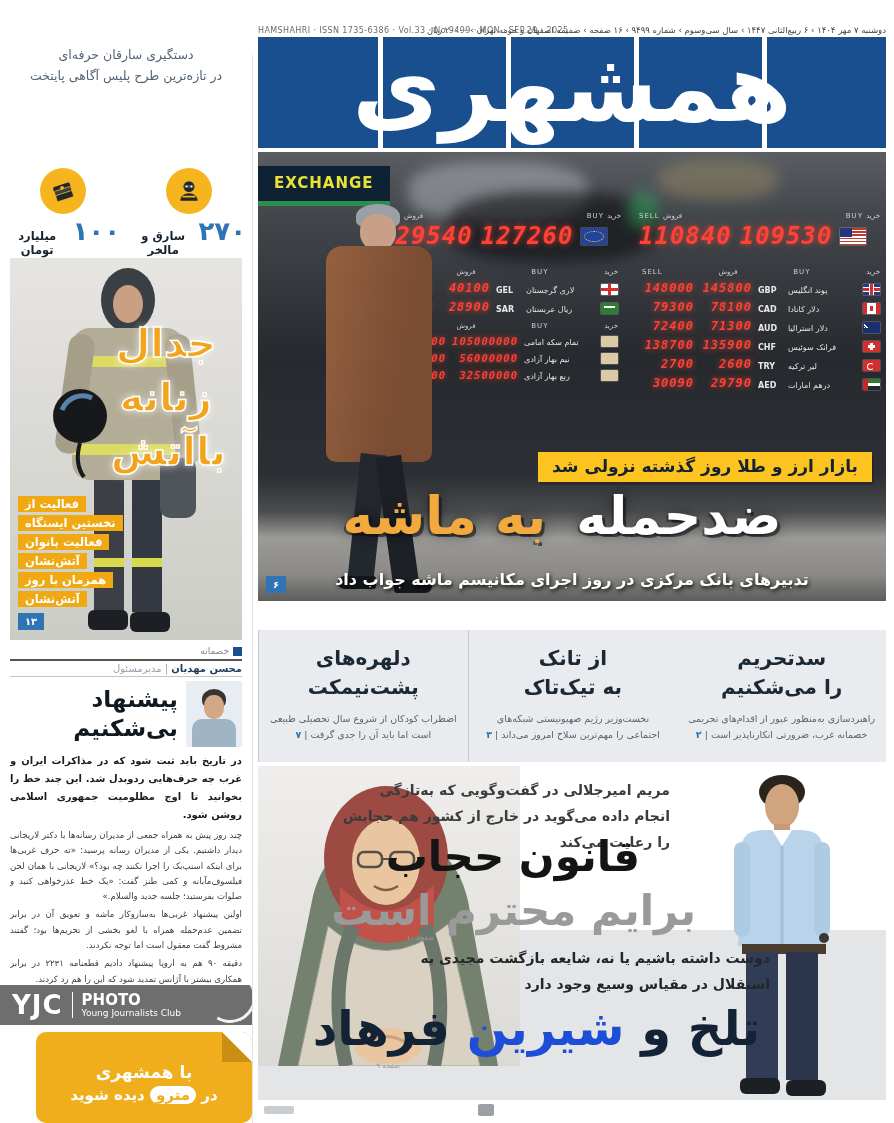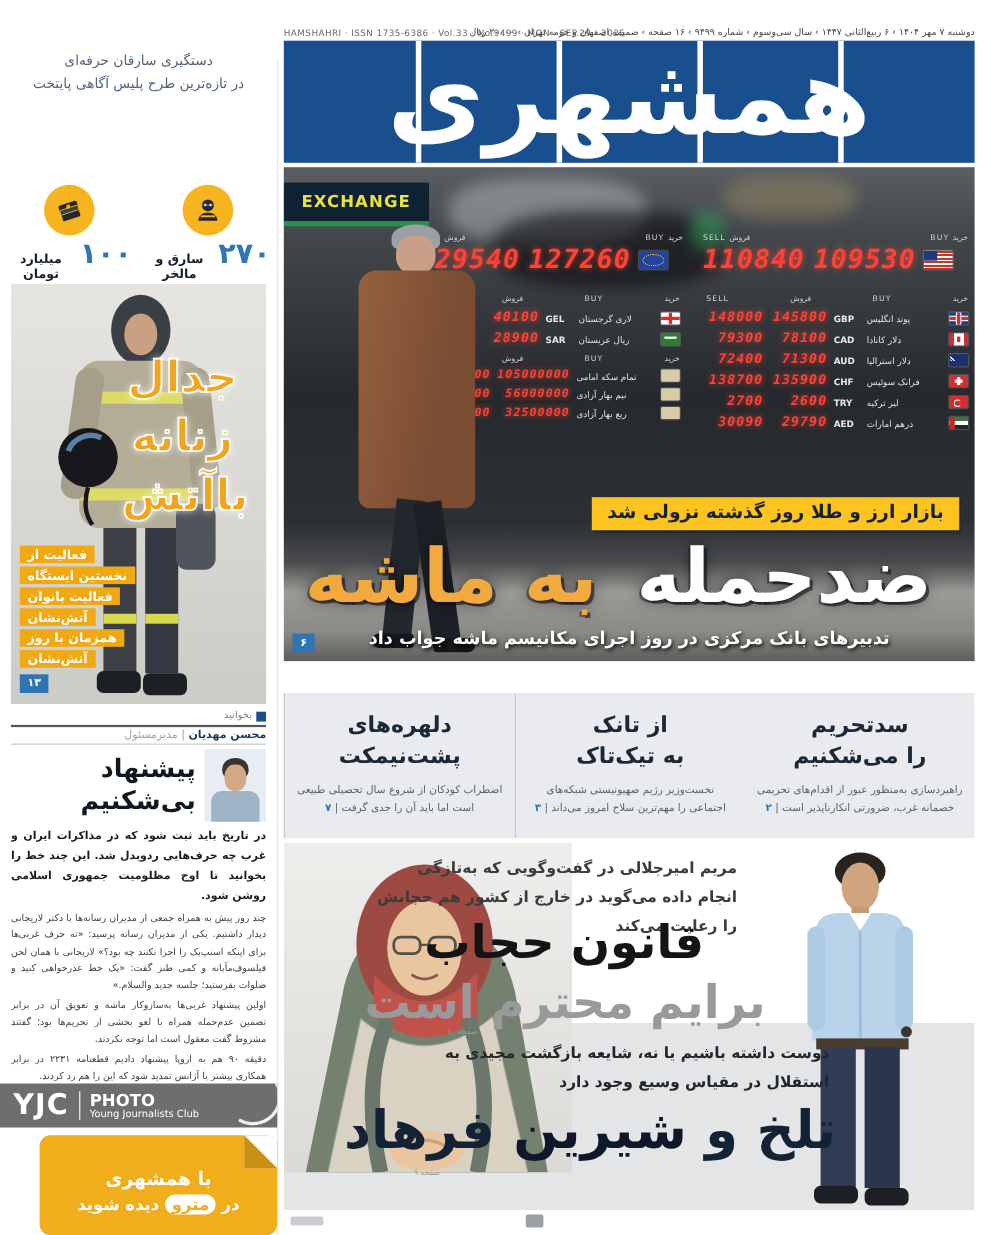--- a/index.html
+++ b/index.html
@@ -103,21 +103,21 @@
   #bd-mid{display:flex;gap:24px;margin-top:10px}
   .bd-panel{flex:1}
   .bd-row{display:flex;align-items:flex-end;gap:6px;margin-top:5px;direction:ltr}
   .bd-row .led{font-size:12px;min-width:52px;text-align:right}
   .bd-row .led.wide{font-size:10.5px;min-width:66px}
   .bd-row .code{font-size:8px;font-weight:bold;color:#e8e8e8;min-width:24px}
   .bd-row .cname{font-size:8px;color:#e3e3e3;direction:rtl;flex:1;text-align:left;white-space:nowrap}
   .bd-subhdr{margin-top:8px}
   
   #kicker{position:absolute;right:14px;top:300px;background:#fdc41f;color:#15222f;font-weight:bold;font-size:17px;padding:4px 14px 6px;direction:rtl;box-shadow:2px 3px 0 rgba(10,10,14,.25)}
-  #big-headline{position:absolute;left:0;right:20px;top:336px;text-align:center;direction:rtl;font-size:68px;font-weight:bold;line-height:1.1;letter-spacing:-1px}
+  #big-headline{position:absolute;left:0;right:20px;top:336px;text-align:center;direction:rtl;font-size:52px;font-weight:bold;line-height:1.1;letter-spacing:-1px}
   #big-headline .w{color:#fff;text-shadow:3px 3px 0 rgba(15,18,24,.6),-2px 2px 0 rgba(15,18,24,.45),0 0 14px rgba(0,0,0,.5)}
   #big-headline .y{color:#f2a93e;margin-right:12px;text-shadow:3px 3px 0 rgba(15,18,24,.6),-2px 2px 0 rgba(15,18,24,.45),0 0 14px rgba(0,0,0,.5)}
   #photo-subhead{position:absolute;left:0;right:0;top:418px;text-align:center;color:#fff;font-weight:bold;font-size:16px;direction:rtl;text-shadow:1px 2px 4px #000}
   #photo-page{position:absolute;left:8px;bottom:8px}
 
   
   #teasers{left:258px;top:630px;width:628px;height:132px;background:#e9ebee;display:flex;direction:rtl}
   .teaser{flex:1;padding:14px 10px 8px;text-align:center;position:relative}
   .teaser + .teaser{border-left:1px solid #c3c9cf}
   .teaser .t{font-size:20px;font-weight:bold;color:#1b2836;line-height:1.45;direction:rtl}
@@ -126,24 +126,24 @@
 
   
   #features{left:258px;top:766px;width:628px;height:334px;overflow:hidden}
   #feat-gray{position:absolute;left:0;right:0;top:164px;height:170px;background:#e3e5e7}
   #woman{position:absolute;left:0;top:0;width:262px;height:300px;background:linear-gradient(#efeeec,#dbdad6);overflow:hidden}
   #farhad-man{position:absolute;right:6px;top:0;width:196px;height:334px}
   #hijab-intro{position:absolute;right:216px;top:12px;width:330px;text-align:right;direction:rtl;font-size:14px;font-weight:bold;color:#3c3c3c;line-height:1.85}
   #hijab-l1{position:absolute;right:246px;top:70px;font-size:42px;font-weight:bold;color:#141414;direction:rtl;line-height:1}
   #hijab-l2{position:absolute;right:190px;top:124px;font-size:42px;font-weight:bold;color:#9a9a9a;direction:rtl;line-height:1}
   #hijab-ref{position:absolute;right:452px;top:168px;font-size:7px;color:#9a9a9a;direction:rtl}
-  #farhad-intro{position:absolute;right:132px;top:180px;width:380px;text-align:right;direction:rtl;font-size:14px;font-weight:bold;color:#23272b;line-height:1.85}
+  #farhad-intro{position:absolute;right:116px;top:180px;width:380px;text-align:right;direction:rtl;font-size:14px;font-weight:bold;color:#23272b;line-height:1.85}
   #farhad-hl{position:absolute;right:126px;top:238px;direction:rtl;font-size:48px;font-weight:bold;line-height:1}
   #farhad-hl .d{color:#132235}
-  #farhad-hl .b{color:#0f172a}
+  #farhad-hl .b{color:#1d4ed8}
   #farhad-ref{position:absolute;right:486px;top:296px;font-size:7px;color:#9a9a9a;direction:rtl}
   #bottom-marker{left:478px;top:1104px;width:16px;height:12px;background:#9aa0a6;border-radius:2px}
   #bottom-marker2{left:264px;top:1106px;width:30px;height:8px;background:#c9ccd0;border-radius:2px}
 </style>
 </head>
 <body>
 
 <div class="abs" id="col-divider"></div>
 
 <div class="abs" id="theft">
@@ -220,21 +220,21 @@
     <span>آتش‌نشان</span>
     <span>همزمان با روز</span>
     <span>آتش‌نشان</span>
   </div>
   <span class="pagebox" id="fire-page">۱۳</span>
 </div>
 
 <div class="abs" id="note">
   <div class="lblrow">
     <span class="sq"></span>
-    <span>بخوانید</span>
+    <span>خصمانه</span>
   </div>
   <div class="rule1"></div>
   <div class="byline">
     <b>محسن مهدیان</b>
     <i>|</i>
     <i>مدیرمسئول</i>
   </div>
   <div class="rule2"></div>
   <div class="hrow">
     <div id="author-pic">

